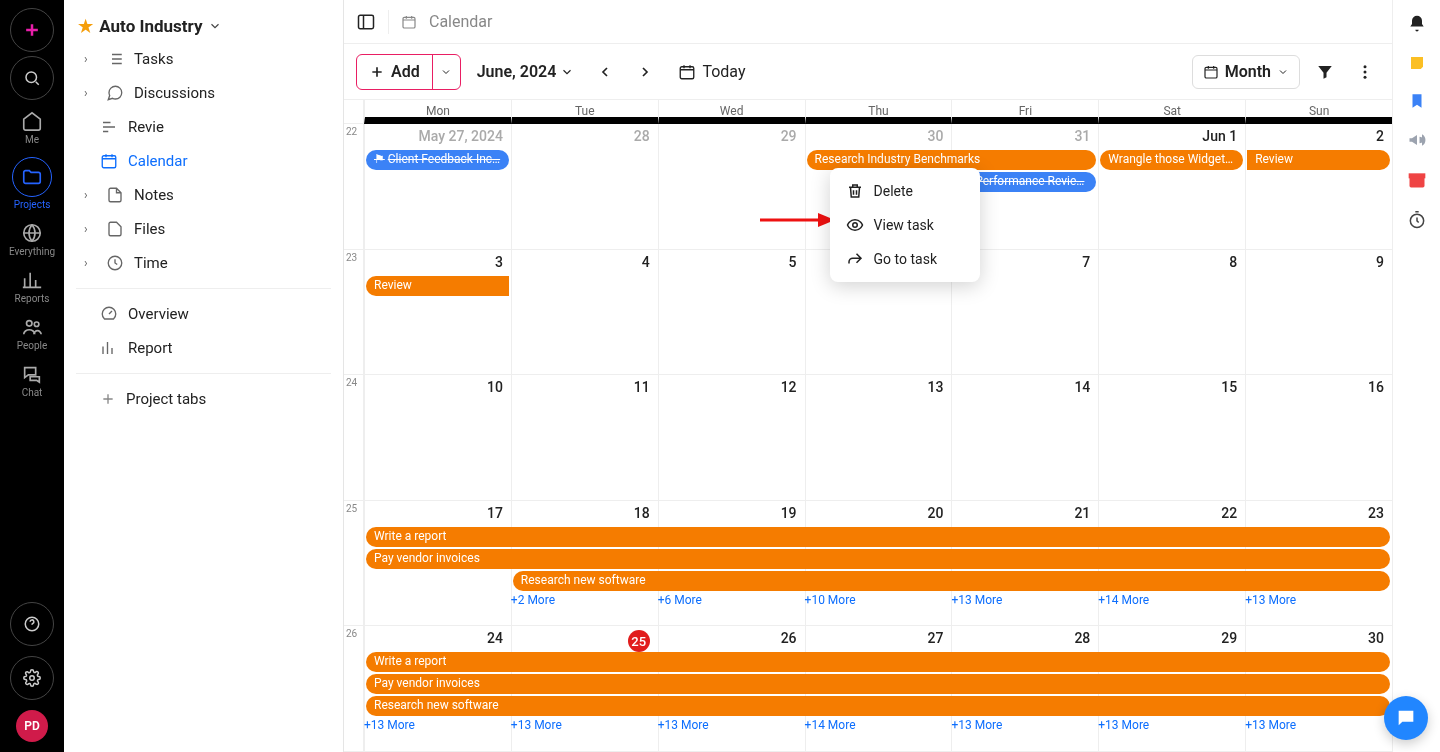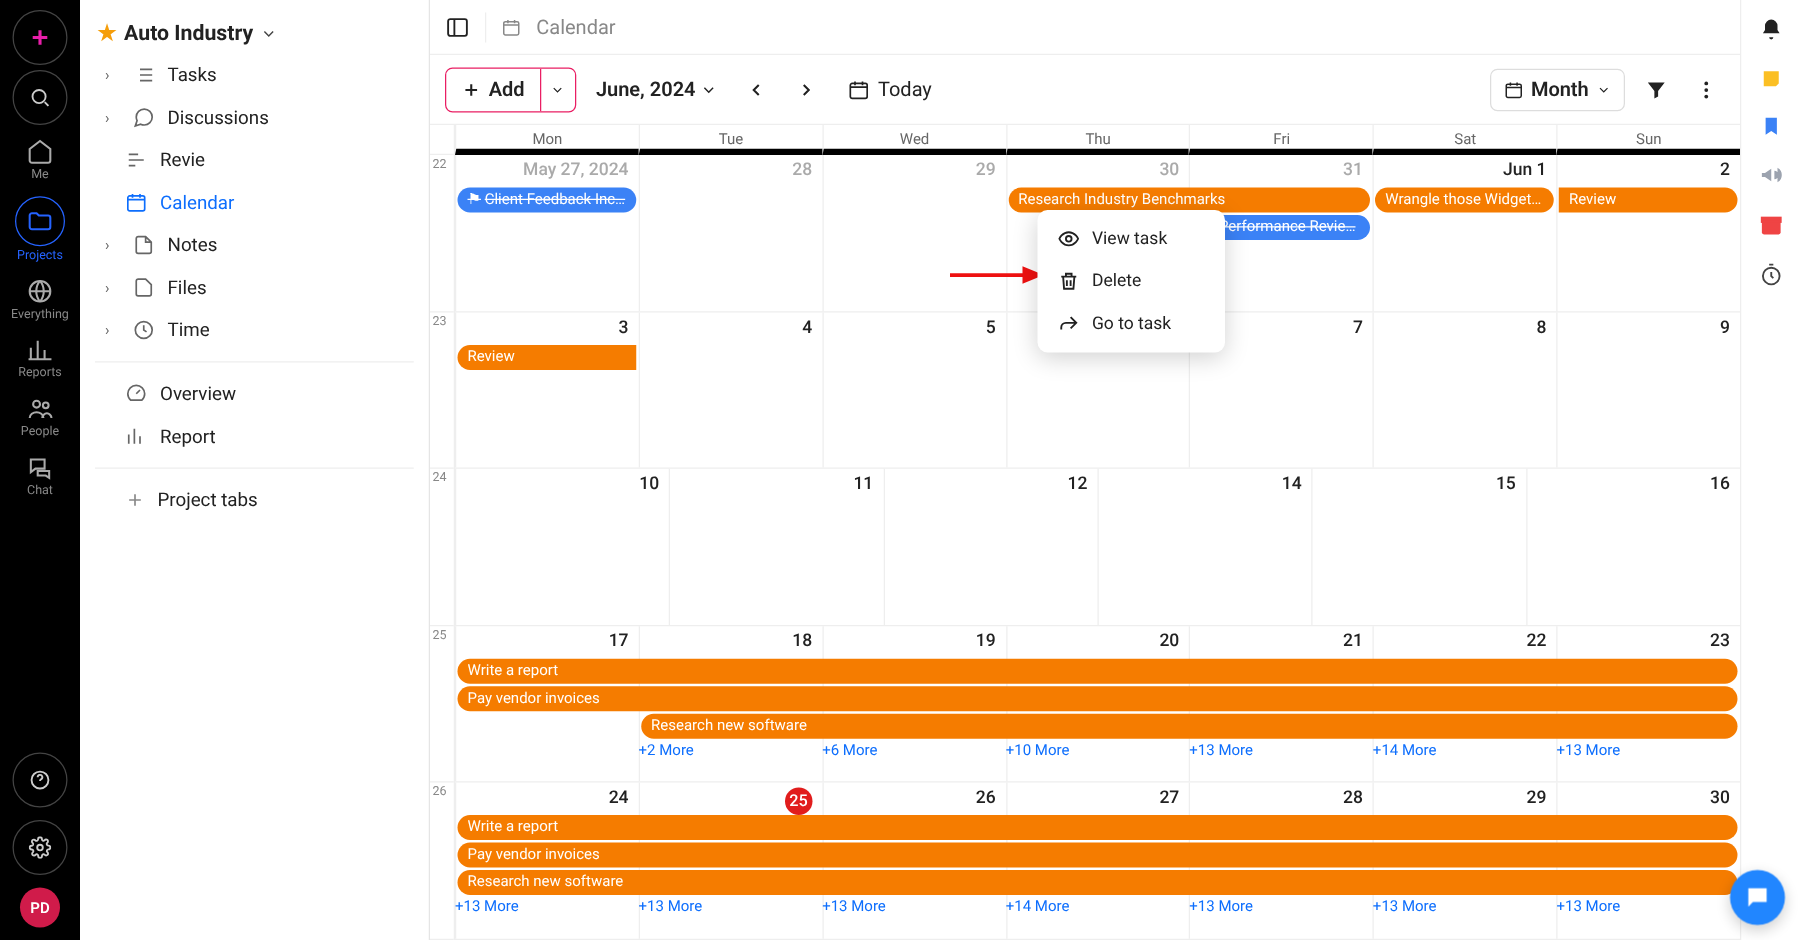--- a/index.html
+++ b/index.html
@@ -44,21 +44,21 @@
 .tool-spacer { flex:1; }
 .viewbtn { display:flex; align-items:center; gap:6px; border:1px solid #ddd; border-radius:6px; padding:0 10px; height:34px; cursor:pointer; font-weight:600; }
 
 
 .calwrap { flex:1; display:flex; overflow:hidden; }
 .weeknums { width:20px; border-right:1px solid #eee; display:flex; flex-direction:column; }
 .weeknums .wn { flex:1; font-size:10px; color:#888; padding:2px 0 0 2px; border-bottom:1px solid #eee; }
 .weeknums .wn.head { flex:0 0 24px; }
 .grid { flex:1; display:flex; flex-direction:column; min-width:0; }
 .header-row { display:flex; height:24px; }
-.header-row .dayhead { flex:1; text-align:center; font-size:12px; color:#666; border-left:1px solid #eee; border-bottom:5px solid #000000; padding-top:4px; }
+.header-row .dayhead { flex:1; text-align:center; font-size:12px; color:#666; border-left:1px solid #eee; border-bottom:7px solid #000000; padding-top:4px; }
 .weekrow { flex:1; display:flex; position:relative; border-bottom:1px solid #eee; min-height:0; }
 .daycell { flex:1; border-left:1px solid #eee; position:relative; }
 .datenum { position:absolute; top:4px; right:8px; font-size:14px; font-weight:500; }
 .datenum.muted { color:#aaa;margin-left:14px; }
 .datenum.today { background:#e11d1d; color:#fff; width:22px; height:22px; border-radius:50%; display:flex; align-items:center; justify-content:center; font-size:13px; }
 .events { position:absolute; top:26px; left:0; right:0; display:flex; flex-direction:column; gap:2px; }
 .evrow { position:relative; height:20px; }
 .ev { position:absolute; height:20px; background:#f57c00; color:#fff; font-size:12px; padding:2px 8px; border-radius:10px; white-space:nowrap; overflow:hidden; text-overflow:ellipsis; cursor:pointer; }
 .ev.faded { background:#3b82f6; text-decoration:line-through; }
 .ev .flag { margin-right:3px; }
@@ -352,30 +352,30 @@
                 <div class="ev" style="left:71.42857142857143%;width:calc(14.285714285714286% - 4px);border-radius:10px;margin-left:2px">Wrangle those Widgets…</div>
                 <div class="ev" style="left:85.71428571428572%;width:calc(14.285714285714286% - 4px);border-radius:0 10px 10px 0;margin-left:2px">Review</div>
               </div>
               <div class="evrow">
                 <div class="ev faded" style="left:57.142857142857146%;width:calc(14.285714285714286% - 4px);border-radius:10px;margin-left:2px"><span class="flag">⚑</span>Performance Revie…</div>
               </div>
             </div>
             <div class="ctx" style="left: calc(42.8571% + 25px); top: 44px;">
               <div class="mi">
                 <svg width="18" height="18" viewBox="0 0 24 24" fill="none" stroke="#222" stroke-width="2">
+                  <path d="M4 7h16M10 11v6M14 11v6M6 7l1 13h10l1-13M9 7V4h6v3"></path>
+                </svg>
+                <span>Delete</span>
+              </div>
+              <div class="mi">
+                <svg width="18" height="18" viewBox="0 0 24 24" fill="none" stroke="#222" stroke-width="2">
                   <path d="M2 12s3-7 10-7 10 7 10 7-3 7-10 7-10-7-10-7z"></path>
                   <circle cx="12" cy="12" r="3"></circle>
                 </svg>
                 <span>View task</span>
-              </div>
-              <div class="mi">
-                <svg width="18" height="18" viewBox="0 0 24 24" fill="none" stroke="#222" stroke-width="2">
-                  <path d="M4 7h16M10 11v6M14 11v6M6 7l1 13h10l1-13M9 7V4h6v3"></path>
-                </svg>
-                <span>Delete</span>
               </div>
               <div class="mi">
                 <svg width="18" height="18" viewBox="0 0 24 24" fill="none" stroke="#222" stroke-width="2">
                   <path d="M14 5l6 6-6 6M20 11H9a5 5 0 0 0-5 5v2"></path>
                 </svg>
                 <span>Go to task</span>
               </div>
             </div>
             <div class="arrow-annot" style="left: calc(42.8571% - 45px); top: 86px;">
               <svg width="75" height="20" viewBox="0 0 75 20">
@@ -416,20 +416,23 @@
             <div class="daycell">
               <div class="datenum">10</div>
             </div>
             <div class="daycell">
               <div class="datenum">11</div>
             </div>
             <div class="daycell">
               <div class="datenum">12</div>
             </div>
             <div class="daycell">
+              <div class="datenum">13</div>
+            </div>
+            <div class="daycell">
               <div class="datenum">14</div>
             </div>
             <div class="daycell">
               <div class="datenum">15</div>
             </div>
             <div class="daycell">
               <div class="datenum">16</div>
             </div>
             <div class="events"></div>
           </div>

